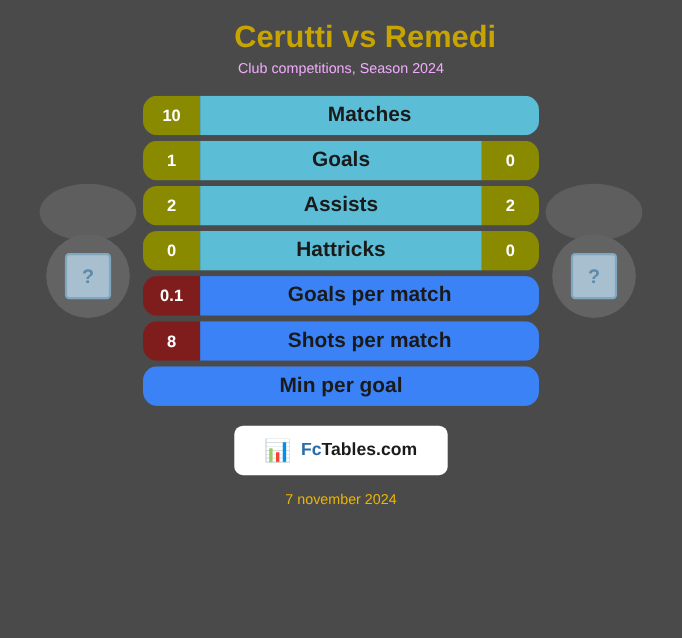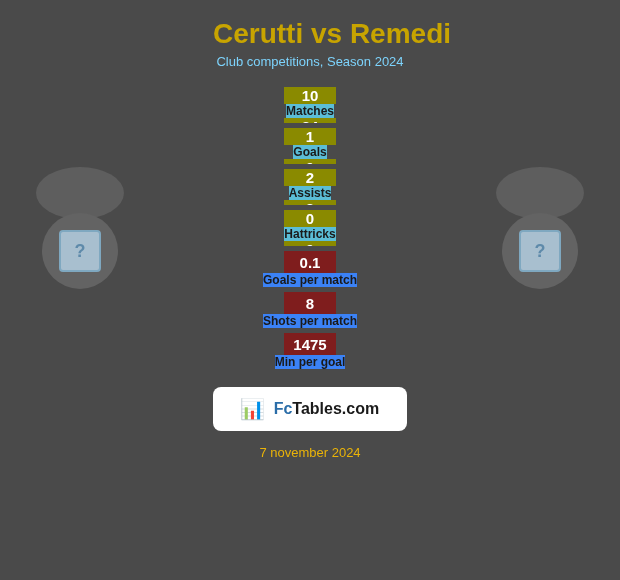--- a/index.html
+++ b/index.html
@@ -24,21 +24,21 @@
 
     .title {
       font-size: 28px;
       font-weight: bold;
       color: #c8a400;
       padding-left: 44px;
     }
 
     .subtitle {
       font-size: 13px;
-      color: #7dd3fc;
+      color: #f0abfc;
       margin-top: 4px;
     }
 
     .main-content {
       display: flex;
       flex-direction: row;
       align-items: center;
       justify-content: center;
       width: 100%;
       margin-top: 12px;
@@ -47,21 +47,21 @@
     .stats-table {
       flex: 1;
       display: flex;
       flex-direction: column;
       gap: 5px;
       max-width: 360px;
     }
 
     .stat-row {
       display: flex;
-      flex-direction: column;
+      flex-direction: row;
       align-items: center;
       height: 36px;
       border-radius: 13px;
       overflow: hidden;
     }
 
     .stat-left {
       background-color: #8a8a00;
       color: #fff;
       font-weight: bold;
@@ -71,21 +71,21 @@
       display: flex;
       align-items: center;
       justify-content: center;
       height: 100%;
     }
 
     .stat-center {
       background-color: #5bbdd6;
       color: #1a1a1a;
       font-weight: bold;
-      font-size: 12px;
+      font-size: 19px;
       flex: 1;
       display: flex;
       align-items: center;
       justify-content: center;
       height: 100%;
     }
 
     .stat-right {
       background-color: #8a8a00;
       color: #fff;
@@ -199,21 +199,20 @@
     <div class="ellipse-shape"></div>
     <div class="circle-avatar">
       <div class="question-mark-box">?</div>
     </div>
   </div>
 
   <div class="stats-table" id="stats-container">
   <div class="stat-row">
         <div class="stat-left">10</div>
         <div class="stat-center">Matches</div>
-        <div class="stat-right">24</div>
       </div>
       <div class="stat-row">
         <div class="stat-left">1</div>
         <div class="stat-center">Goals</div>
         <div class="stat-right">0</div>
       </div>
       <div class="stat-row">
         <div class="stat-left">2</div>
         <div class="stat-center">Assists</div>
         <div class="stat-right">2</div>
@@ -225,21 +224,20 @@
       </div>
       <div class="stat-row single-player">
         <div class="stat-left">0.1</div>
         <div class="stat-center">Goals per match</div>
       </div>
       <div class="stat-row single-player">
         <div class="stat-left">8</div>
         <div class="stat-center">Shots per match</div>
       </div>
       <div class="stat-row single-player">
-        <div class="stat-left">1475</div>
         <div class="stat-center">Min per goal</div>
       </div>
     </div>
 
   <div class="avatar-wrapper">
     <div class="ellipse-shape"></div>
     <div class="circle-avatar">
       <div class="question-mark-box">?</div>
     </div>
   </div>

